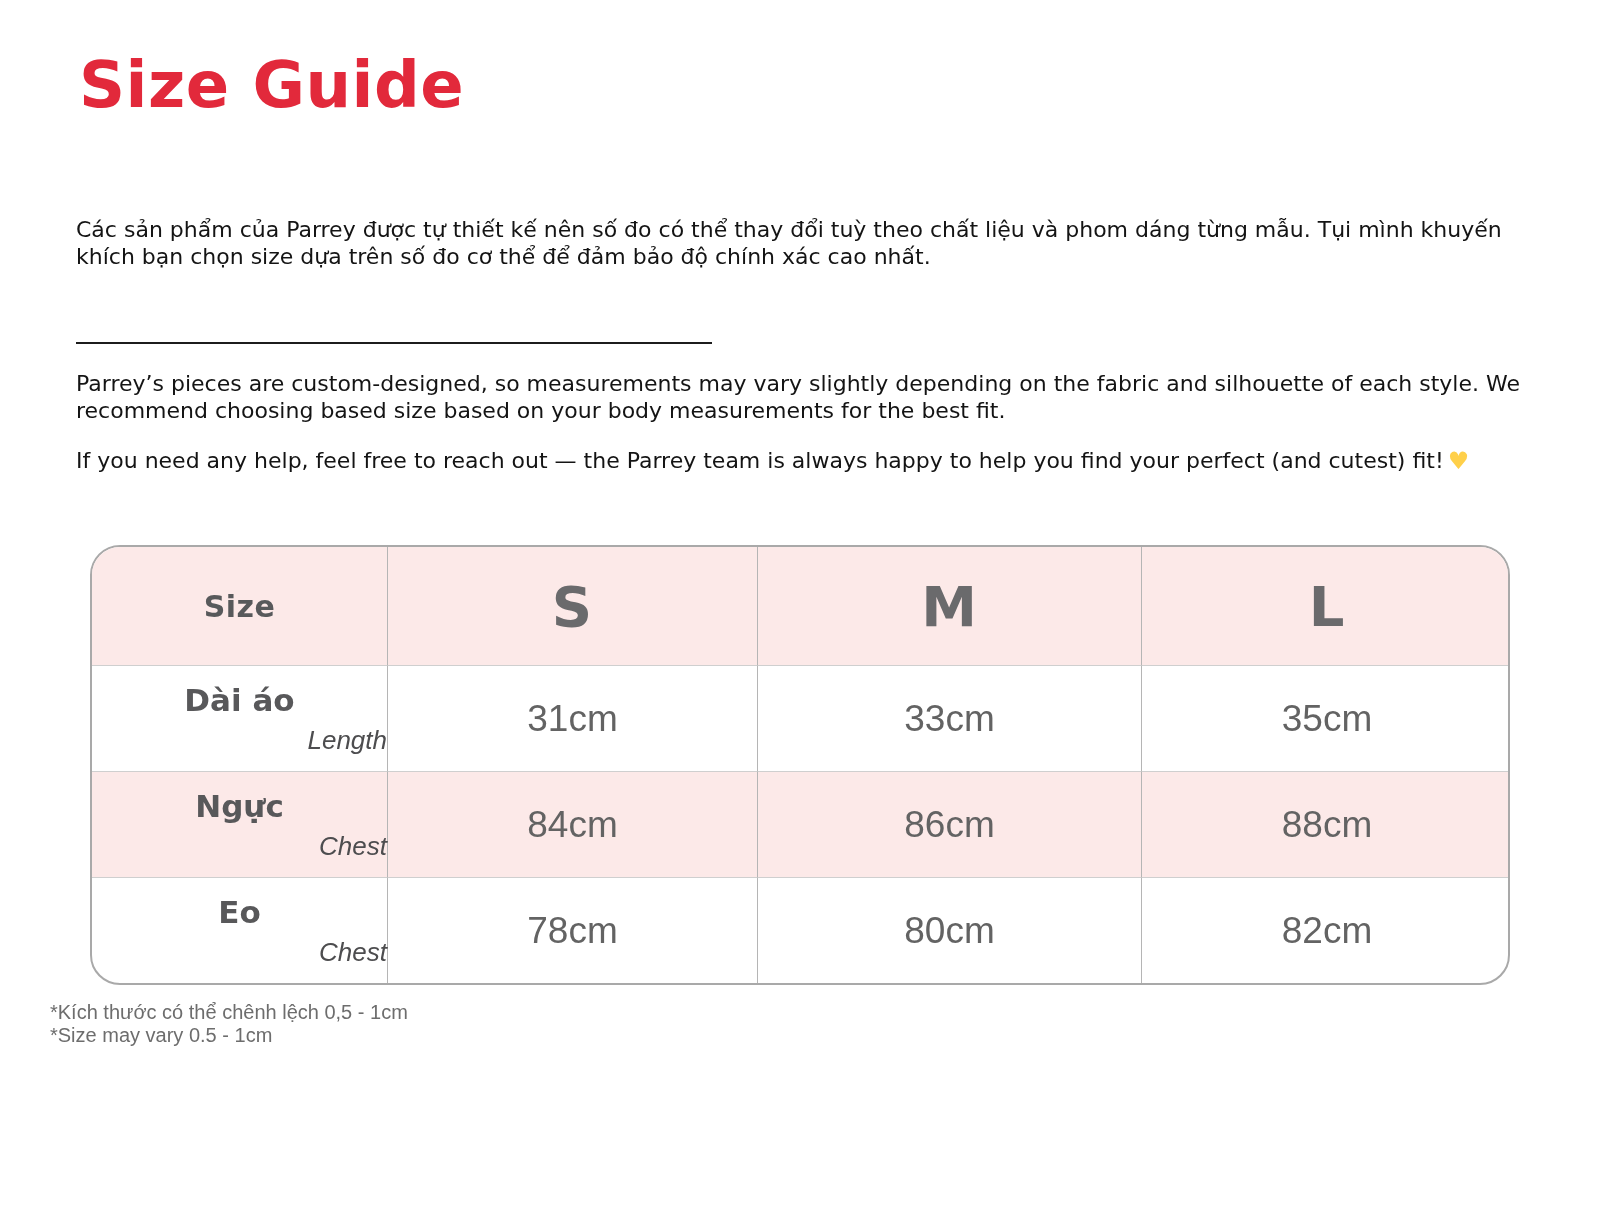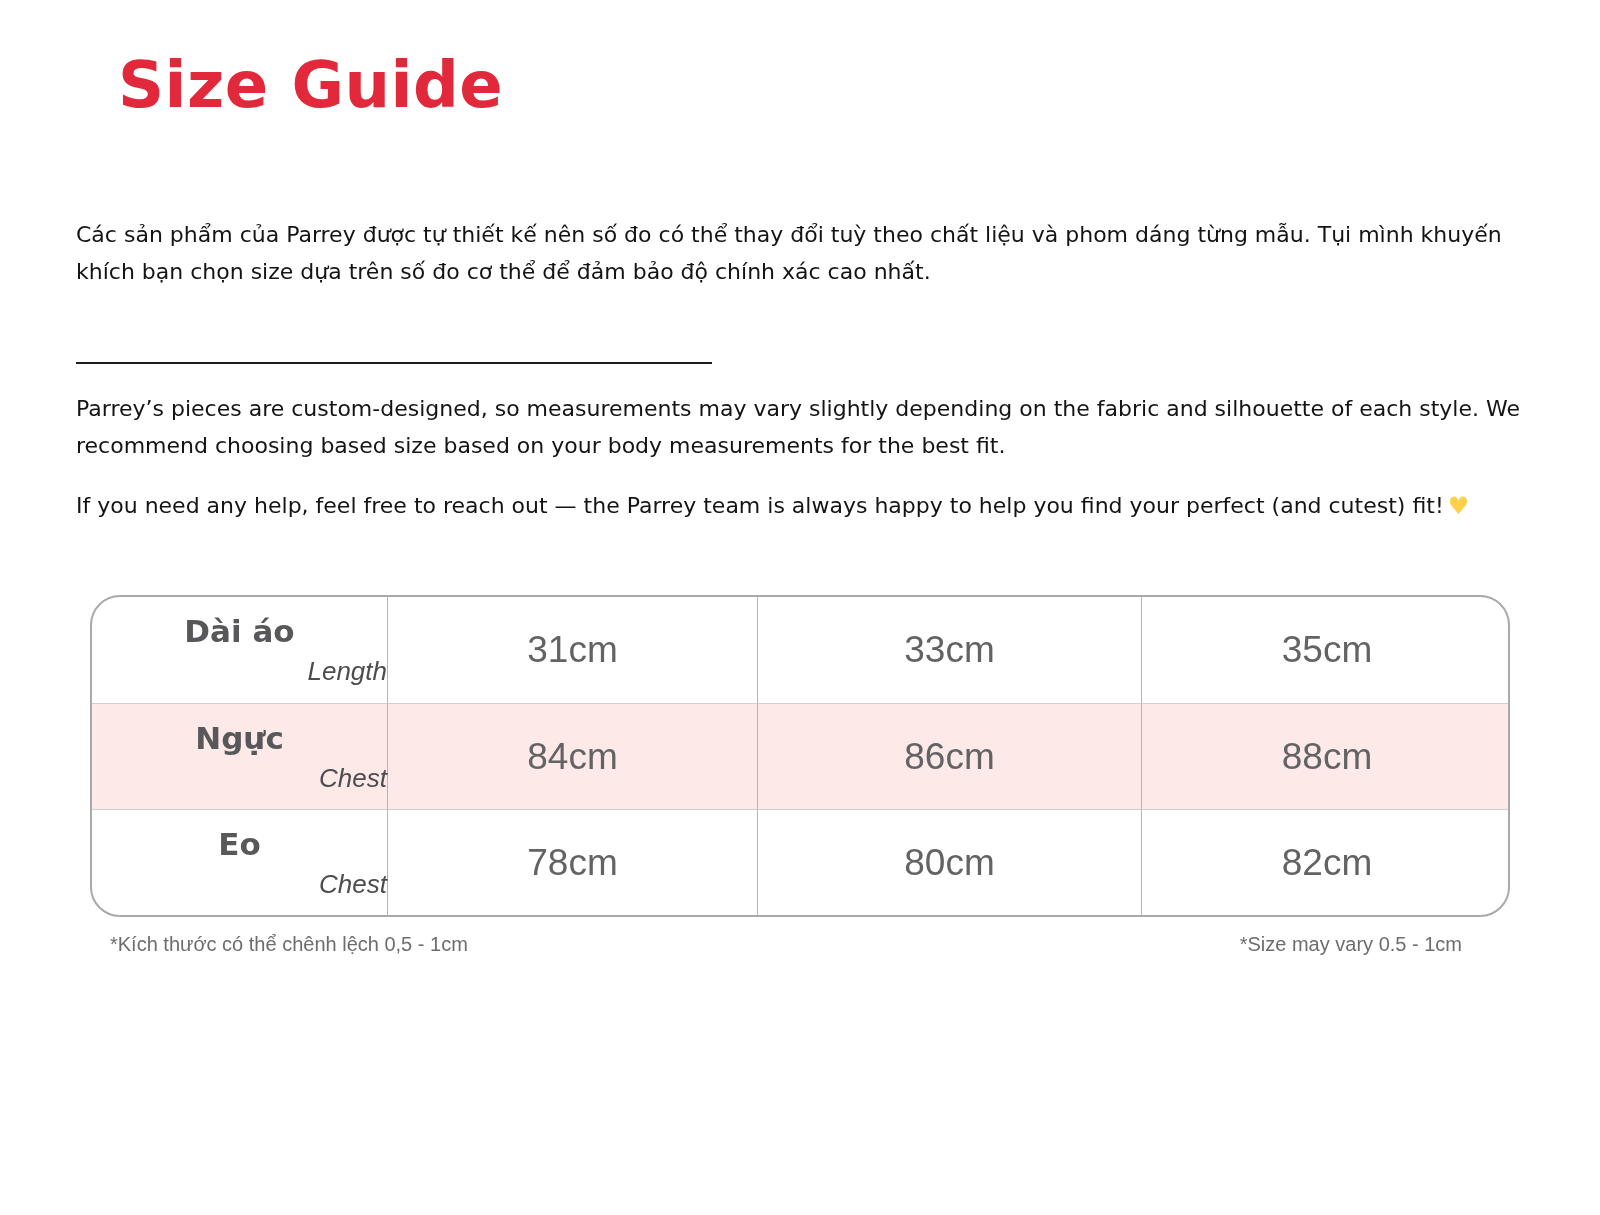--- a/index.html
+++ b/index.html
@@ -11,33 +11,33 @@
     color: #111111;
     overflow: hidden;
   }
   .page {
     position: relative;
     width: 1600px;
     height: 1215px;
     background: #ffffff;
   }
   .page-title {
-    margin: 52px 0 0 118px;
+    margin: 52px 0 0 79px;
     font-size: 64px;
     line-height: 66px;
     font-weight: 800;
     letter-spacing: 0.5px;
     color: #E2293B;
     font-family: "DejaVu Sans", sans-serif;
   }
   .para {
     margin-left: 76px;
     width: 1464px;
     font-size: 22px;
-    line-height: 37px;
+    line-height: 27px;
     color: #141414;
   }
   .para-vi-1 { margin-top: 98px; }
   .para-vi-2 { margin-top: 25px; }
   .para-en-1 { margin-top: 26px; }
   .para-en-2 { margin-top: 23px; }
   .heart {
     color: #FFD04A;
     font-size: 24px;
     vertical-align: -1px;
@@ -117,24 +117,25 @@
     font-size: 37px;
     font-weight: 400;
     color: #636363;
     font-family: "Liberation Sans", sans-serif;
   }
   .footnotes {
     margin-top: 16px;
     width: 1600px;
     display: flex;
     justify-content: space-between;
-    padding: 0 138px 0 110px;
+    padding: 0 138px 0 50px;
     font-size: 20px;
     color: #6d6d6d;
     font-family: "Liberation Sans", sans-serif;
+    flex-direction: column;
   }
 </style>
 </head>
 <body>
 
 <div class="page">
 
   <h1 class="page-title">Size Guide</h1>
 
   <p class="para para-vi-1">Các sản phẩm của Parrey được tự thiết kế nên số đo có thể thay đổi tuỳ theo chất liệu và phom dáng từng mẫu. Tụi mình khuyến khích bạn chọn size dựa trên số đo cơ thể để đảm bảo độ chính xác cao nhất.</p>
@@ -148,20 +149,34 @@
 
   <div class="table-wrap">
     <table class="size-table">
       <colgroup>
         <col class="c1">
           <col class="c2">
           <col class="c3">
           <col class="c4">
       </colgroup>
       <tbody>
+          <tr class="header-row">
+        <th>
+          <span class="col-head-label">Size</span>
+        </th>
+        <th>
+          <span class="col-head-size">S</span>
+        </th>
+        <th>
+          <span class="col-head-size">M</span>
+        </th>
+        <th>
+          <span class="col-head-size">L</span>
+        </th>
+      </tr>
 
       <tr class="data-row">
         <td>
           <span class="row-label-vi">Dài áo</span>
           <span class="row-label-en">Length</span>
         </td>
         <td><span class="cell-value">31cm</span></td>
         <td><span class="cell-value">33cm</span></td>
         <td><span class="cell-value">35cm</span></td>
       </tr>

